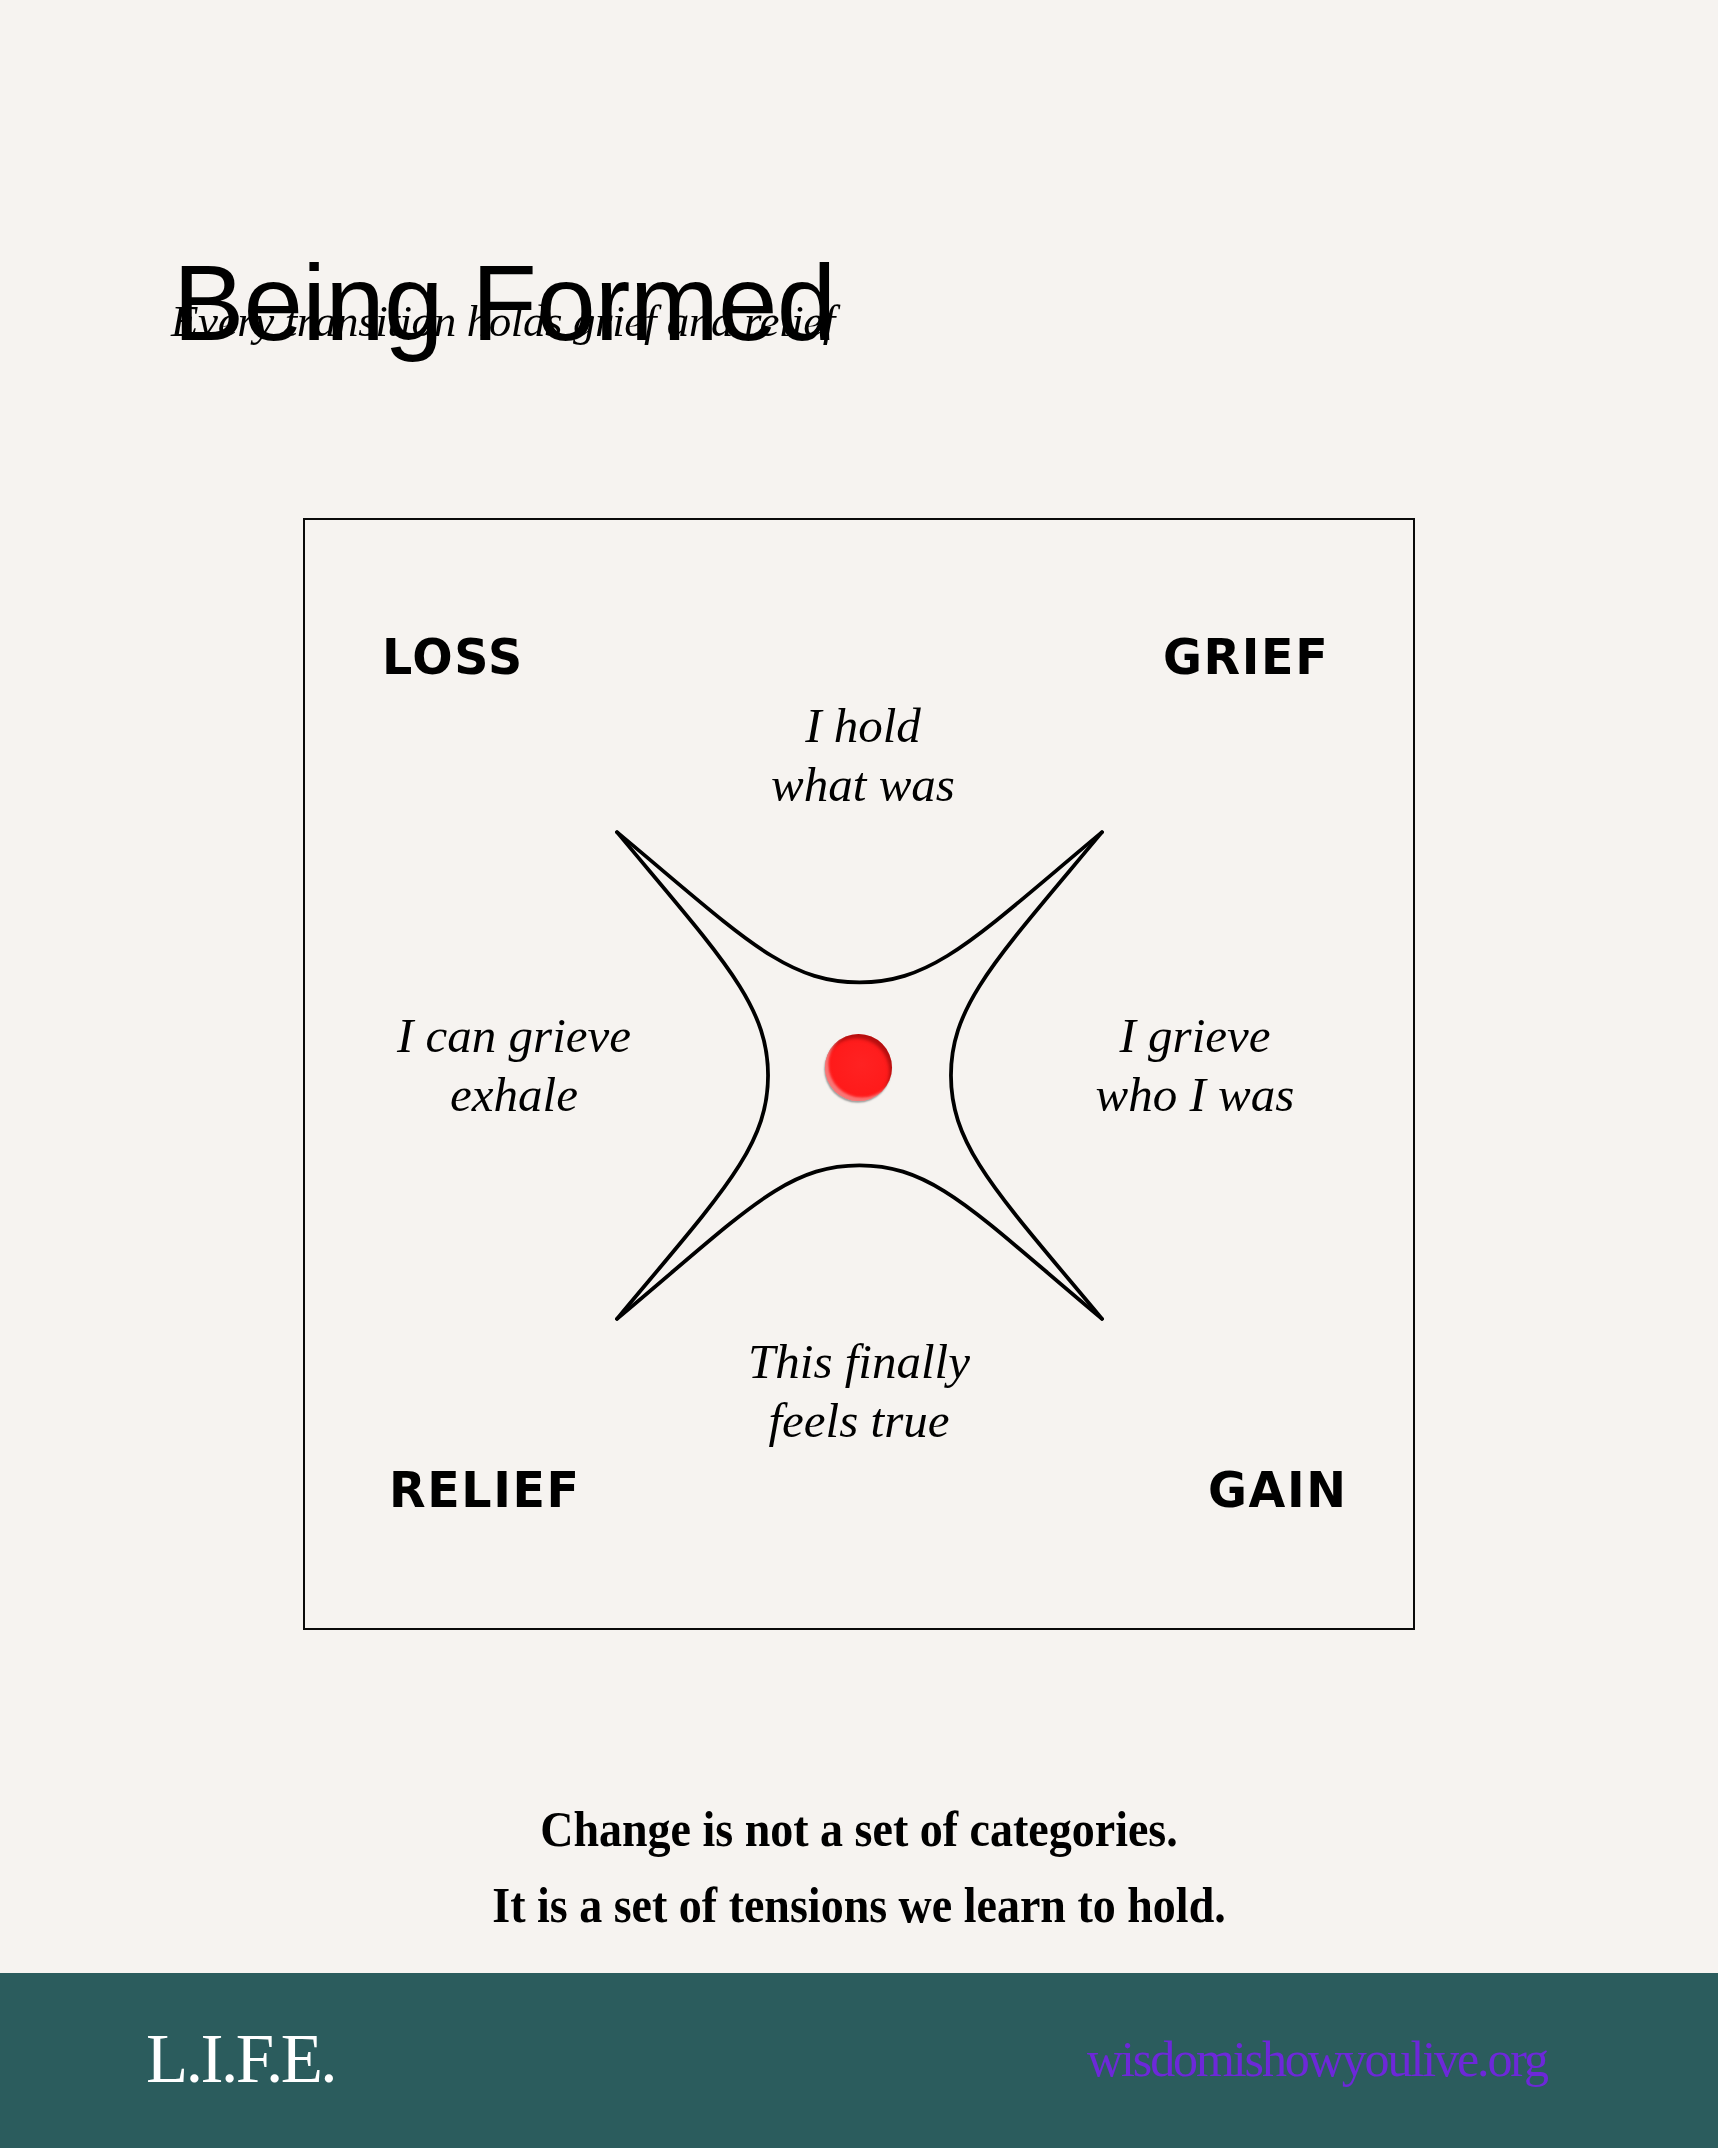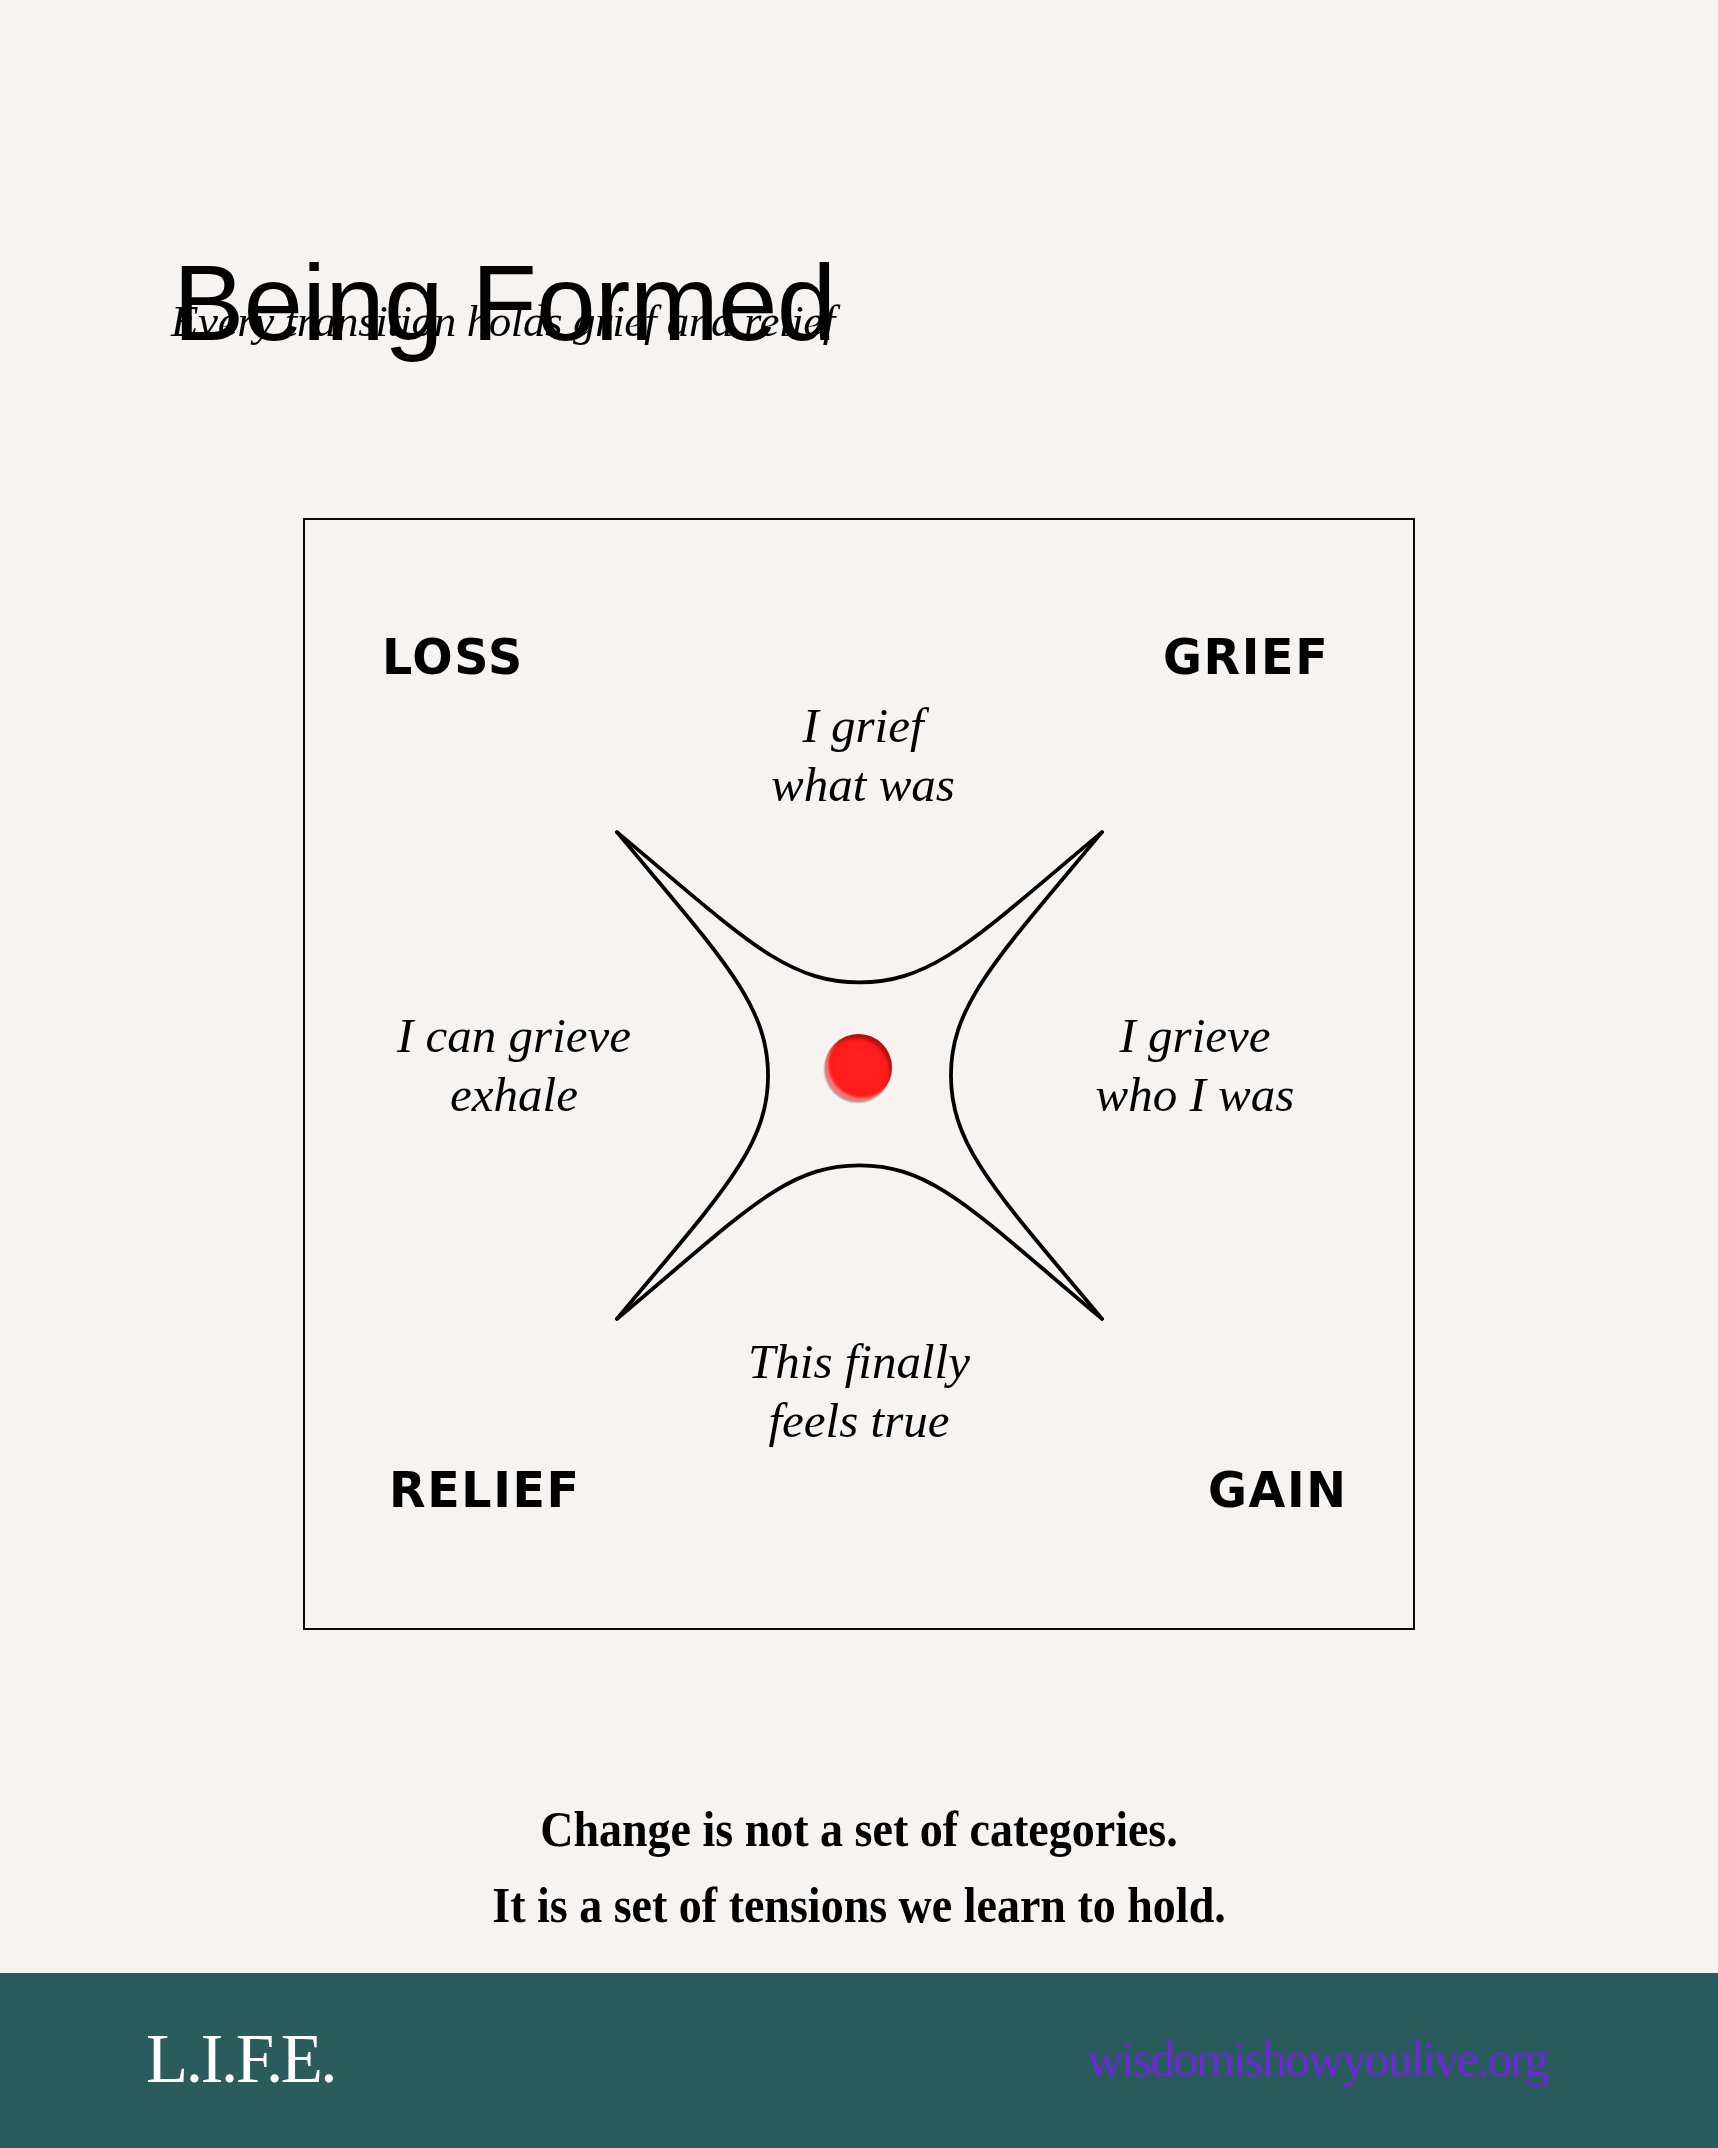--- a/index.html
+++ b/index.html
@@ -88,21 +88,21 @@
 <div class="subtitle">Every transition holds grief and relief</div>
 
 <div class="frame"></div>
 
 <div class="quad q-loss">LOSS</div>
 <div class="quad q-grief">GRIEF</div>
 <div class="quad q-relief">RELIEF</div>
 <div class="quad q-gain">GAIN</div>
 
 <div class="phrase p-top">
-  <div>I grief</div>
+  <div>I hold</div>
   <div>what was</div>
 </div>
 <div class="phrase p-left">
   <div>I can grieve</div>
   <div>exhale</div>
 </div>
 <div class="phrase p-right">
   <div>I grieve</div>
   <div>who I was</div>
 </div>

